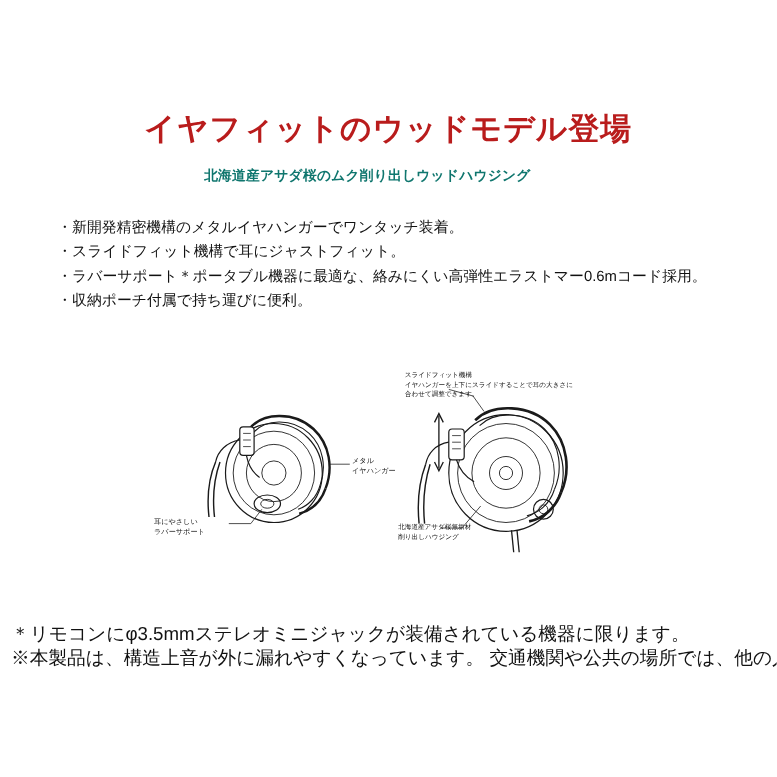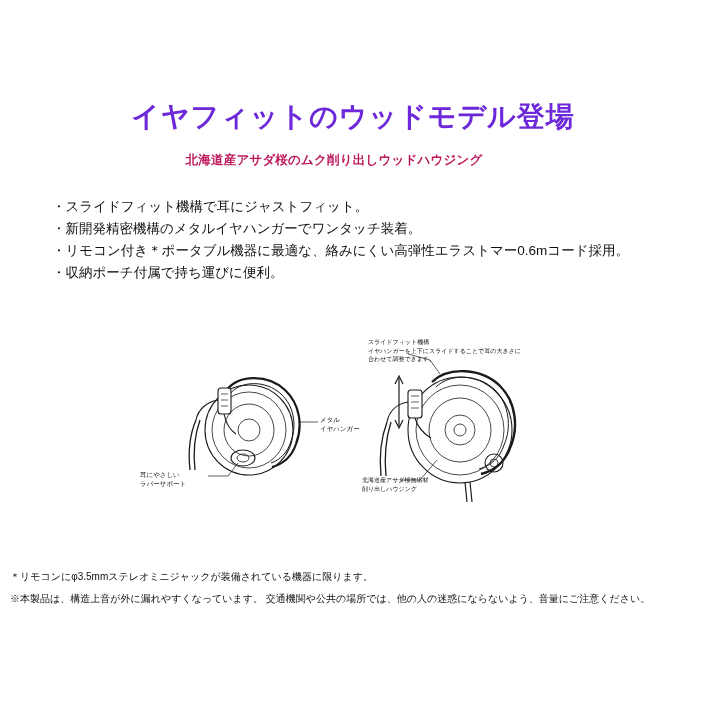--- a/index.html
+++ b/index.html
@@ -25,32 +25,32 @@
   
   .headline {
     position: absolute;
     left: 0;
     top: 98px;
     width: 706px;
     text-align: center;
     font-size: 28px;
     font-weight: bold;
     letter-spacing: 1px;
-    color: #6d28d9;
+    color: #b91c1c;
   }
   .subhead {
     position: absolute;
     left: 0;
     top: 152px;
     width: 668px;
     text-align: center;
     font-size: 12.5px;
     font-weight: bold;
     letter-spacing: 0.2px;
-    color: #be185d;
+    color: #0f766e;
   }
 
   
   .features {
     position: absolute;
     left: 52px;
     top: 196px;
     width: 600px;
   }
   .feature {
@@ -81,38 +81,38 @@
   }
 
   
   .footnotes {
     position: absolute;
     left: 10px;
     top: 566px;
     width: 690px;
   }
   .footnote {
-    font-size: 10px;
+    font-size: 17px;
     line-height: 22px;
     color: #111;
     white-space: nowrap;
   }
 </style>
 </head>
 <body>
 
 <div class="page">
 
   <div class="headline">イヤフィットのウッドモデル登場</div>
   <div class="subhead">北海道産アサダ桜のムク削り出しウッドハウジング</div>
 
   <div class="features">
+    <div class="feature">・新開発精密機構のメタルイヤハンガーでワンタッチ装着。</div>
     <div class="feature">・スライドフィット機構で耳にジャストフィット。</div>
-    <div class="feature">・新開発精密機構のメタルイヤハンガーでワンタッチ装着。</div>
-    <div class="feature">・リモコン付き＊ポータブル機器に最適な、絡みにくい高弾性エラストマー0.6mコード採用。</div>
+    <div class="feature">・ラバーサポート＊ポータブル機器に最適な、絡みにくい高弾性エラストマー0.6mコード採用。</div>
     <div class="feature">・収納ポーチ付属で持ち運びに便利。</div>
   </div>
 
   <div class="illus">
 
     <svg width="706" height="200" viewBox="0 0 706 200">
       <g fill="none" stroke="#1a1a1a" stroke-width="1.1">
 
         <ellipse cx="249" cy="100" rx="44" ry="45"></ellipse>
         <ellipse cx="249" cy="100" rx="37" ry="38" stroke-width="0.8"></ellipse>

